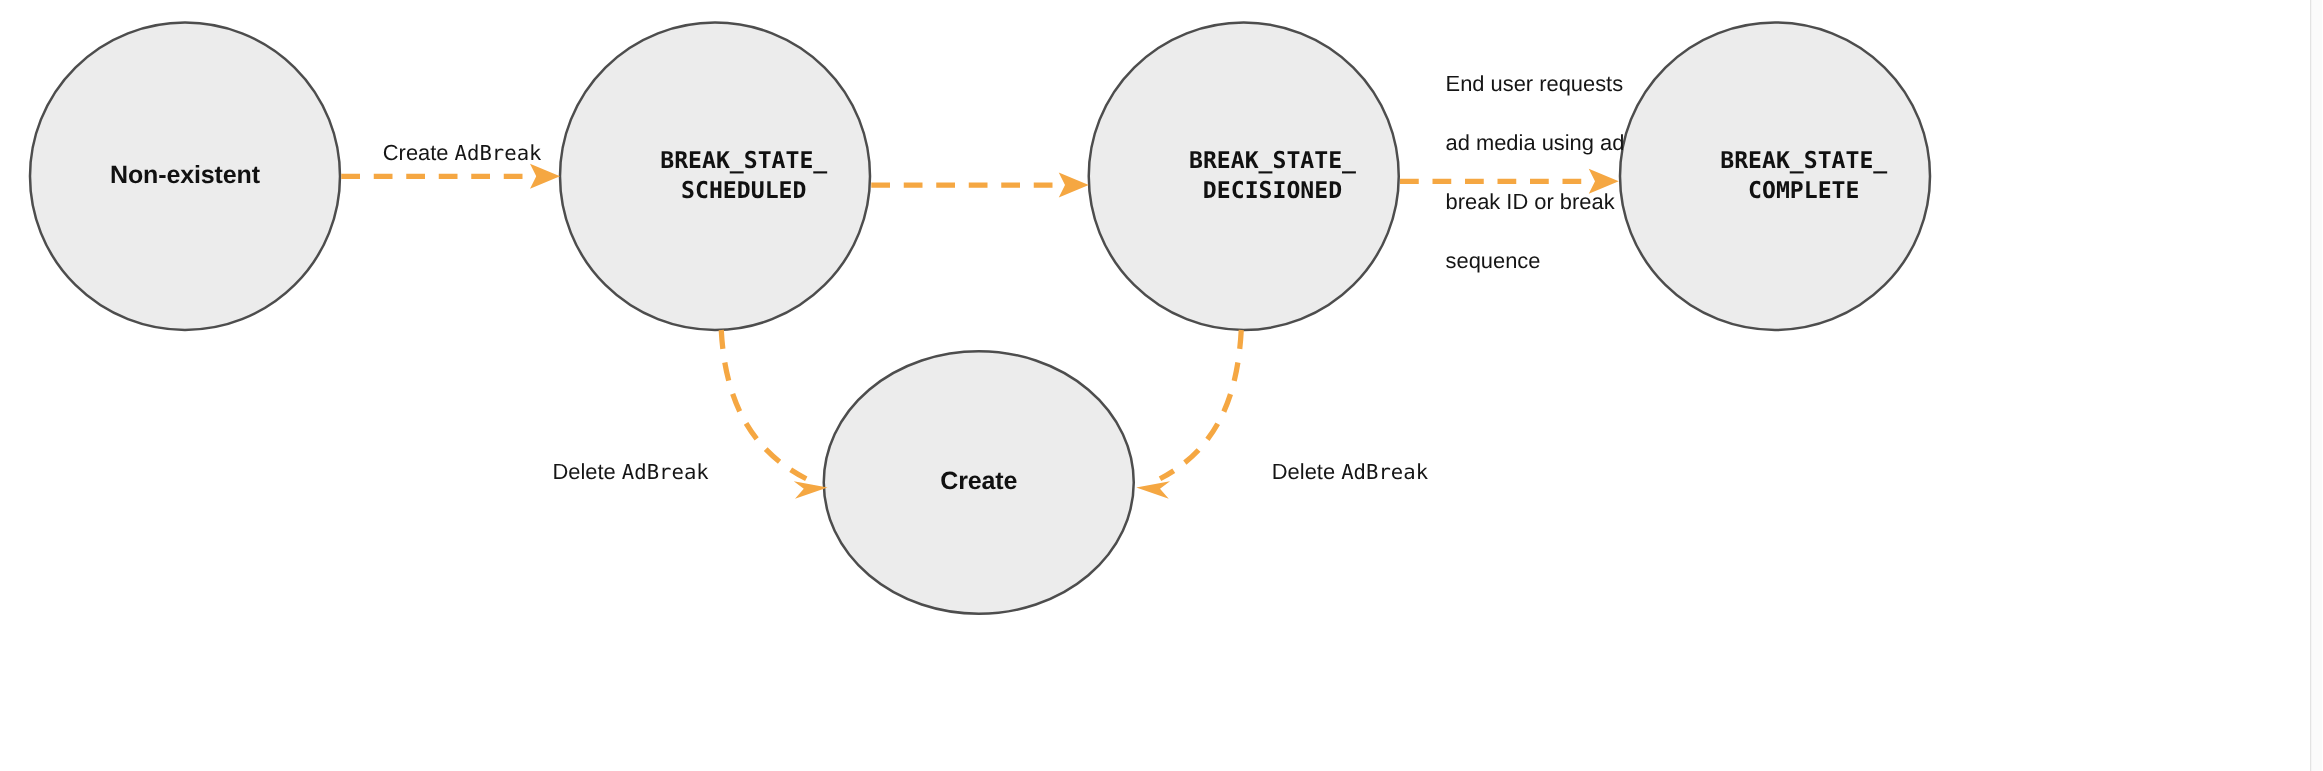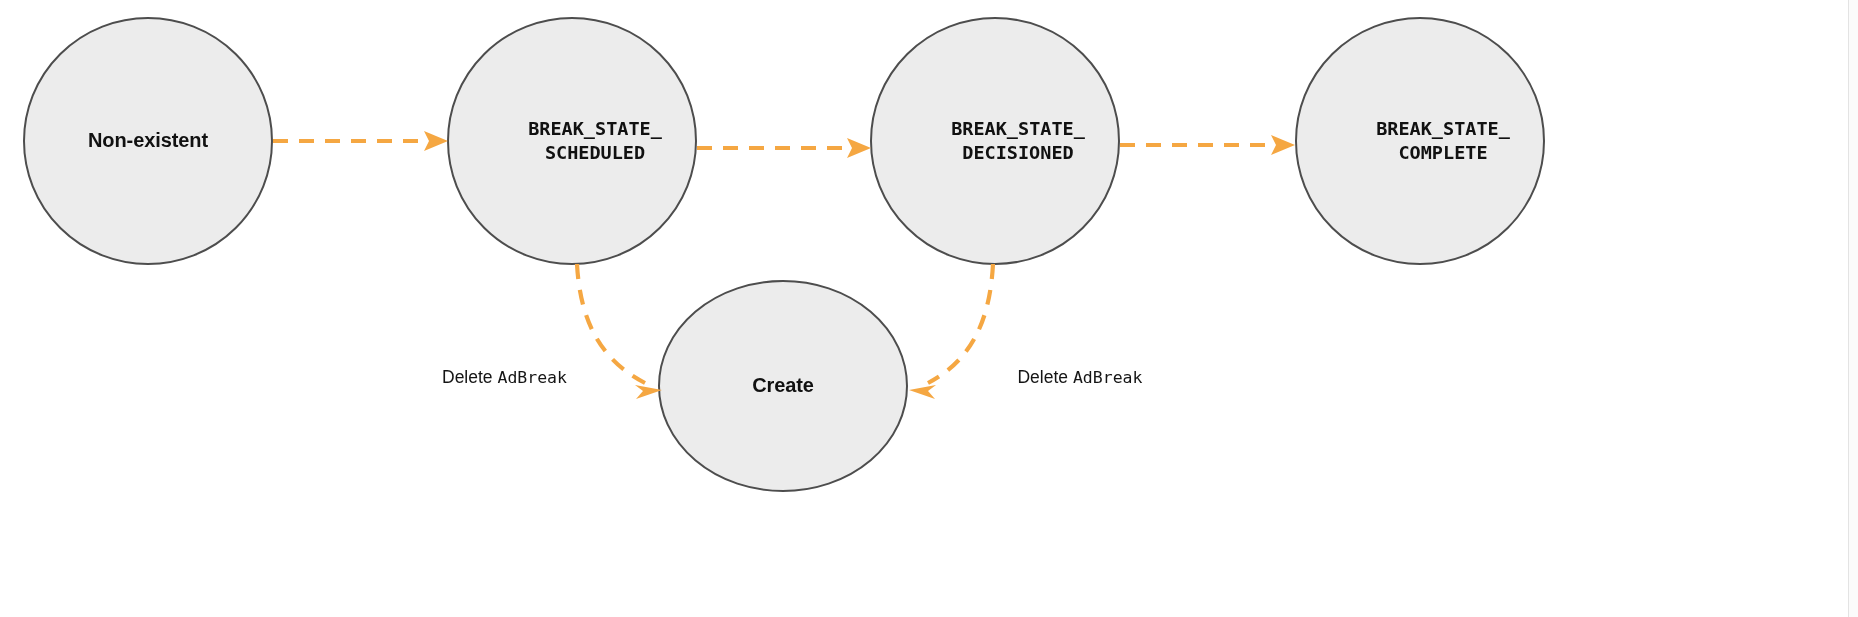--- a/index.html
+++ b/index.html
@@ -133,22 +133,31 @@
 SCHEDULED</div>
 
   <div class="node-label mono" style="left:995px; top:141px;">BREAK_STATE_
 DECISIONED</div>
 
   <div class="node-label mono" style="left:1420px; top:141px;">BREAK_STATE_
 COMPLETE</div>
 
   <div class="node-label sans" style="left:783px; top:386px;">Create</div>
 
+  <div class="edge-label center" style="left:360px; top:88px;">
+    <span>Create </span><span class="mono">AdBreak</span>
+  </div>
 
 
+  <div class="edge-label left" style="left:1137px; top:33px;">
+    <span>End user requests</span><br>
+    <span>ad media using ad</span><br>
+    <span>break ID or break</span><br>
+    <span>sequence</span>
+  </div>
 
   <div class="edge-label right-anchor" style="left:567px; top:343px;">
     <span>Delete </span><span class="mono">AdBreak</span>
   </div>
 
   <div class="edge-label left" style="left:998px; top:343px;">
     <span>Delete </span><span class="mono">AdBreak</span>
   </div>
 
   <div id="right-gutter"></div>

